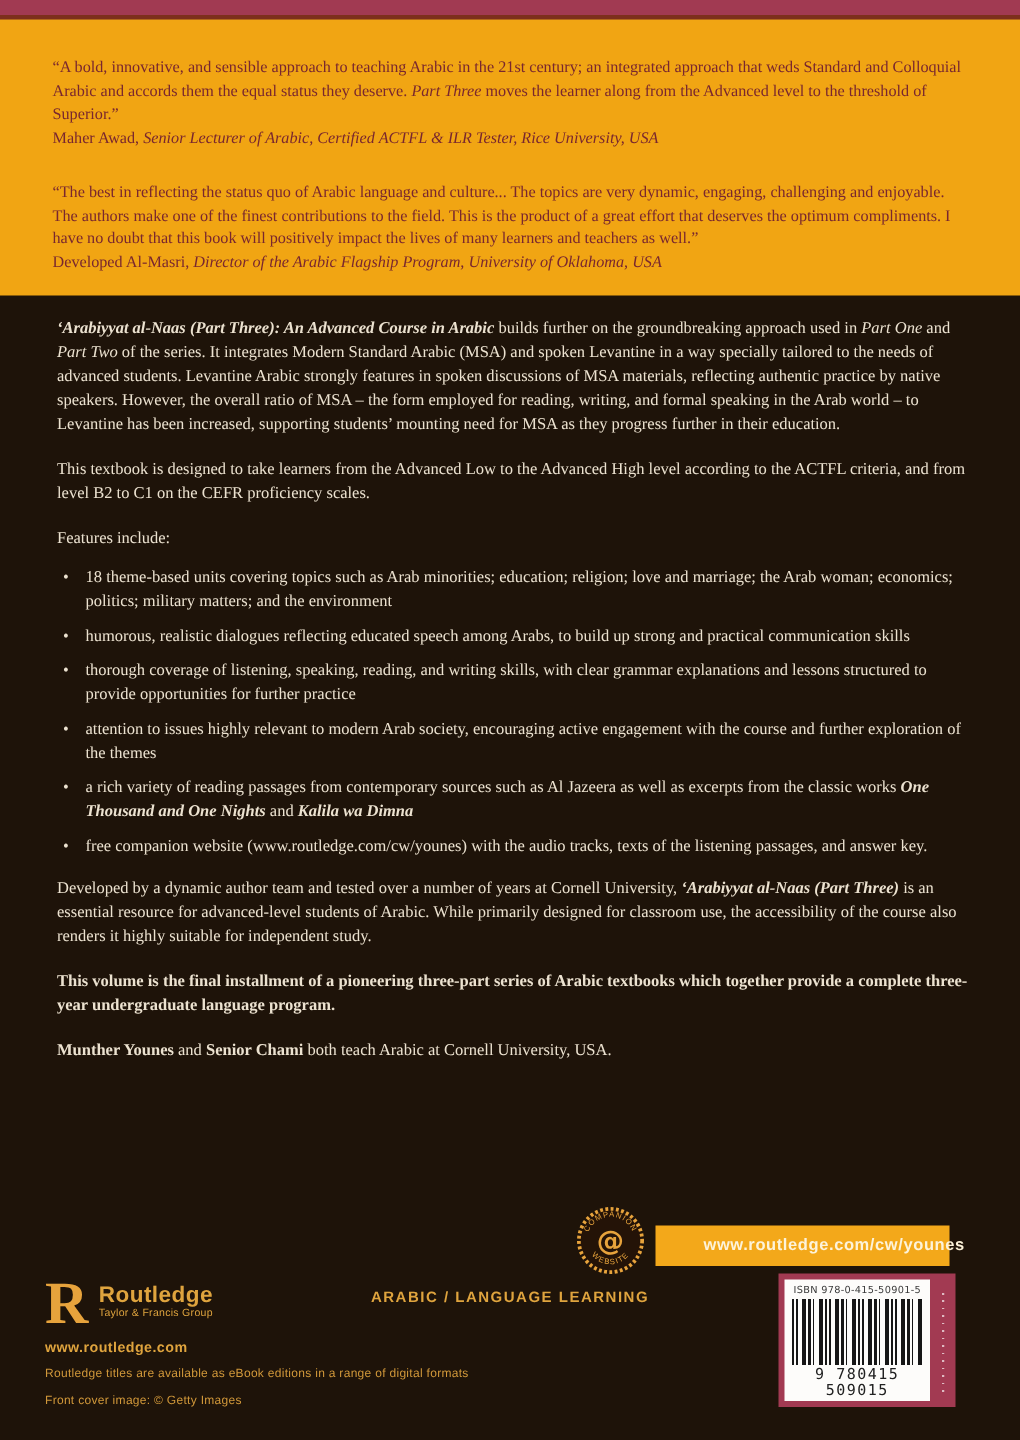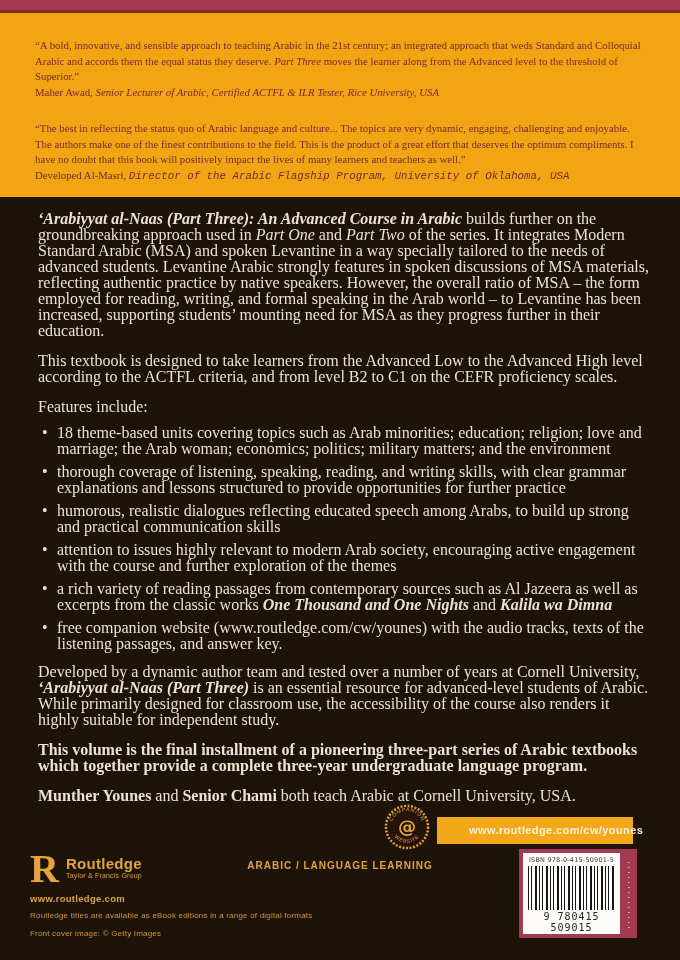--- a/index.html
+++ b/index.html
@@ -18,21 +18,21 @@
   .quotes{
     height:184px; width:100%; background:#f1a513;
     padding:25px 35px 0 35px; overflow:hidden;
     color:#79272f; font-size:10.8px; line-height:15.5px;
   }
   .quotes .attrib{ margin-top:0; }
   .quotes .quote2{ margin-top:21px; }
   
   .body-copy{
     padding:14px 30px 0 38px;
-    color:#ece2d0; font-size:16px; line-height:16px;
+    color:#ece2d0; font-size:11px; line-height:16px;
   }
   .body-copy p{ margin-bottom:14px; }
   .body-copy .features-heading{ margin-bottom:10px; }
   .body-copy ul{ list-style:none; margin:0 0 12px 2px; }
   .body-copy li{
     position:relative; padding-left:17px; margin-bottom:7px;
   }
   .body-copy li::before{
     content:"\2022"; position:absolute; left:2px; top:0; color:#ece2d0;
   }
@@ -110,31 +110,31 @@
 <body>
 
 <div class="page">
 
   <div class="top-strip"></div>
 
   <section class="quotes">
     <p class="quote"><span>“A bold, innovative, and sensible approach to teaching Arabic in the 21st century; an integrated approach that weds Standard and Colloquial Arabic and accords them the equal status they deserve. </span><span style="font-style: italic;">Part Three</span><span> moves the learner along from the Advanced level to the threshold of Superior.”</span></p>
     <p class="attrib"><span>Maher Awad, </span><span style="font-style: italic;">Senior Lecturer of Arabic, Certified ACTFL &amp; ILR Tester, Rice University, USA</span></p>
     <p class="quote quote2"><span>“The best in reflecting the status quo of Arabic language and culture... The topics are very dynamic, engaging, challenging and enjoyable. The authors make one of the finest contributions to the field. This is the product of a great effort that deserves the optimum compliments. I have no doubt that this book will positively impact the lives of many learners and teachers as well.”</span></p>
-    <p class="attrib"><span>Developed Al-Masri, </span><span style="font-style: italic; font-family: Liberation Mono, monospace;">Director of the Arabic Flagship Program, University of Oklahoma, USA</span></p>
+    <p class="attrib"><span>Developed Al-Masri, </span><span style="font-style: italic;">Director of the Arabic Flagship Program, University of Oklahoma, USA</span></p>
   </section>
 
   <section class="body-copy">
     <p><span style="font-style: italic; font-weight: bold;">‘Arabiyyat al-Naas (Part Three): An Advanced Course in Arabic</span><span> builds further on the groundbreaking approach used in </span><span style="font-style: italic;">Part One</span><span> and </span><span style="font-style: italic;">Part Two</span><span> of the series. It integrates Modern Standard Arabic (MSA) and spoken Levantine in a way specially tailored to the needs of advanced students. Levantine Arabic strongly features in spoken discussions of MSA materials, reflecting authentic practice by native speakers. However, the overall ratio of MSA – the form employed for reading, writing, and formal speaking in the Arab world – to Levantine has been increased, supporting students’ mounting need for MSA as they progress further in their education.</span></p>
     <p>This textbook is designed to take learners from the Advanced Low to the Advanced High level according to the ACTFL criteria, and from level B2 to C1 on the CEFR proficiency scales.</p>
     <p class="features-heading">Features include:</p>
     <ul>
       <li><span>18 theme-based units covering topics such as Arab minorities; education; religion; love and marriage; the Arab woman; economics; politics; military matters; and the environment</span></li>
+      <li><span>humorous, realistic dialogues reflecting educated speech among Arabs, to build up strong and practical communication skills</span></li>
       <li><span>thorough coverage of listening, speaking, reading, and writing skills, with clear grammar explanations and lessons structured to provide opportunities for further practice</span></li>
-      <li><span>humorous, realistic dialogues reflecting educated speech among Arabs, to build up strong and practical communication skills</span></li>
       <li><span>attention to issues highly relevant to modern Arab society, encouraging active engagement with the course and further exploration of the themes</span></li>
       <li><span>a rich variety of reading passages from contemporary sources such as Al Jazeera as well as excerpts from the classic works </span><span style="font-style: italic; font-weight: bold;">One Thousand and One Nights</span><span> and </span><span style="font-style: italic; font-weight: bold;">Kalila wa Dimna</span></li>
       <li><span>free companion website (www.routledge.com/cw/younes) with the audio tracks, texts of the listening passages, and answer key.</span></li>
     </ul>
     <p><span>Developed by a dynamic author team and tested over a number of years at Cornell University, </span><span style="font-style: italic; font-weight: bold;">‘Arabiyyat al-Naas (Part Three)</span><span> is an essential resource for advanced-level students of Arabic. While primarily designed for classroom use, the accessibility of the course also renders it highly suitable for independent study.</span></p>
     <p class="bold">This volume is the final installment of a pioneering three-part series of Arabic textbooks which together provide a complete three-year undergraduate language program.</p>
     <p><span style="font-weight: bold;">Munther Younes</span><span> and </span><span style="font-weight: bold;">Senior Chami</span><span> both teach Arabic at Cornell University, USA.</span></p>
   </section>
 
   <div class="badge">

